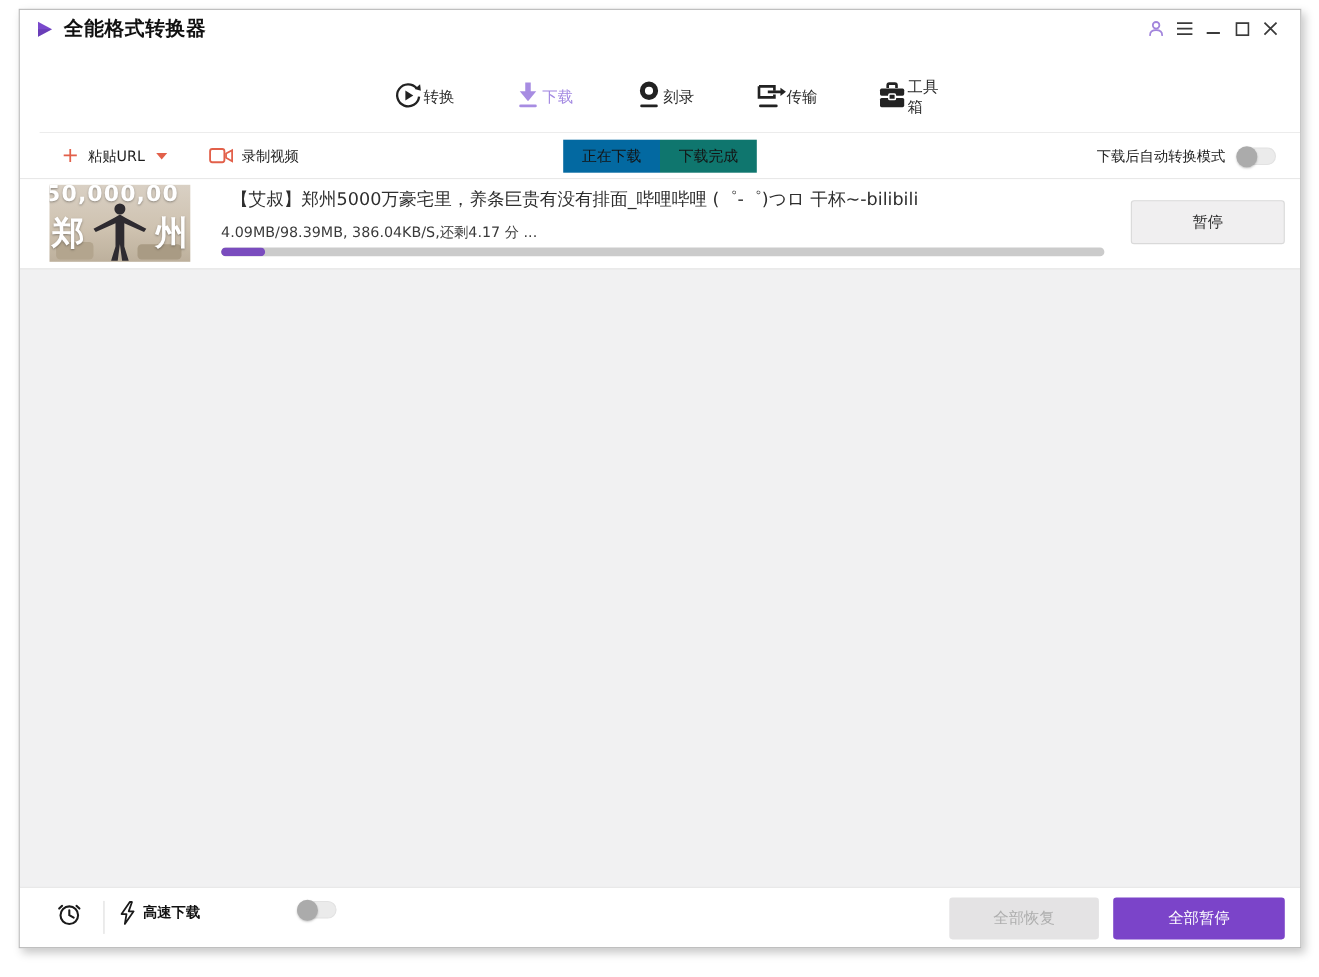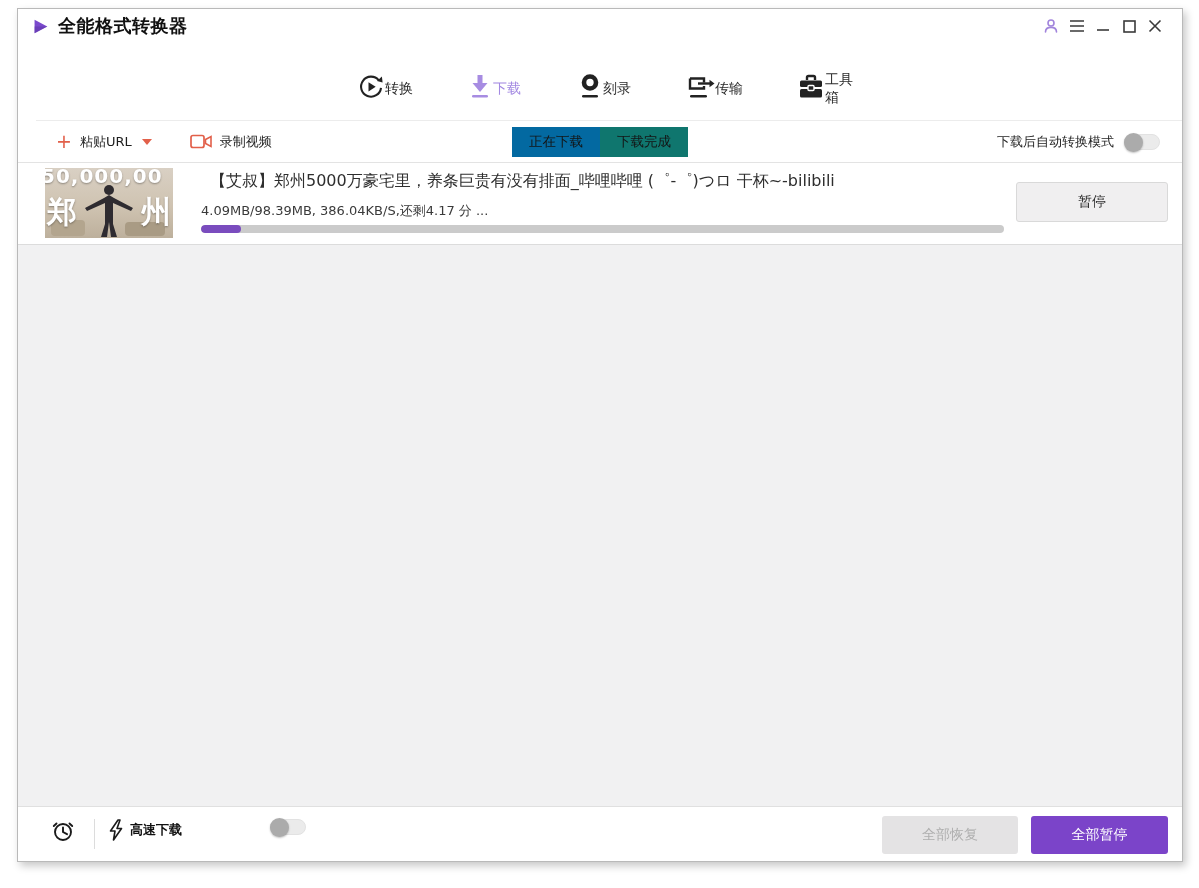--- a/index.html
+++ b/index.html
@@ -45,34 +45,34 @@
   .thumb .ov-right { position:absolute; right:2px; top:24px; font-size:30px; font-weight:bold; color:#fff; text-shadow:0 1px 2px rgba(0,0,0,0.35); }
   .thumb .furn1 { position:absolute; left:6px; bottom:2px; width:34px; height:16px; border-radius:4px; background:#b3a58e; }
   .thumb .furn2 { position:absolute; right:8px; bottom:2px; width:40px; height:14px; border-radius:4px; background:#a99b84; }
   .thumb svg.person { position:absolute; left:50%; top:16px; transform:translateX(-50%); }
   .dl-main { position:absolute; left:183px; top:8px; right:380px; }
   .dl-title-line { display:flex; align-items:center; gap:9px; }
   .dl-title { font-size:16px; color:#2e2e2e; white-space:nowrap; }
   .dl-stats { margin-top:10px; font-size:13px; color:#3a3a3a; }
   .progress { position:absolute; left:183px; top:62px; width:803px; height:8px; background:#cbcbcb; border-radius:4px; overflow:hidden; }
   .progress .fill { height:100%; background:#7a4cbe; border-radius:4px; width:5%; }
-  .pause-btn { position:absolute; right:14px; top:19px; width:152px; height:40px; background:#f0eff0; border:1px solid #d9d9d9; border-radius:3px; font-size:14px; color:#2e2e2e; display:flex; align-items:center; justify-content:center; cursor:pointer; }
+  .pause-btn { position:absolute; right:14px; top:19px; width:140px; height:40px; background:#f0eff0; border:1px solid #d9d9d9; border-radius:3px; font-size:14px; color:#2e2e2e; display:flex; align-items:center; justify-content:center; cursor:pointer; }
   
   .list-area { flex:1; background:#f1f1f2; }
   
   .footer { height:55px; background:#fff; border-top:1px solid #e0e0e0; display:flex; align-items:center; flex:0 0 auto; position:relative; }
   .f-left { display:flex; align-items:flex-start; padding-left:28px; gap:0; }
   .f-icon-btn { width:34px; display:flex; justify-content:center; cursor:pointer; }
   .f-divider { width:1px; height:30px; background:#dcdcdc; margin:0 14px; }
   .speed-group { display:flex; align-items:center; gap:7px; }
   .speed-label { font-size:13px; color:#111; font-weight:bold; }
   .speed-toggle { margin-left:88px; }
   .f-right { position:absolute; right:14px; top:0; height:55px; display:flex; align-items:center; gap:13px; }
   .btn-resume { width:136px; height:38px; background:#e4e3e4; border:none; border-radius:3px; font-size:14px; color:#aeaeae; display:flex; align-items:center; justify-content:center; cursor:default; }
-  .btn-pause-all { width:137px; height:38px; background:#7b44c9; border:none; border-radius:3px; font-size:14px; color:#fff; display:flex; align-items:center; justify-content:center; cursor:pointer; }
+  .btn-pause-all { width:156px; height:38px; background:#7b44c9; border:none; border-radius:3px; font-size:14px; color:#fff; display:flex; align-items:center; justify-content:center; cursor:pointer; }
 </style>
 </head>
 <body>
 
 <div class="window">
 
   <div class="titlebar">
     <svg class="logo" viewBox="0 0 20 20">
       <polygon points="3,2 18,10 3,18" fill="#7a49cc"></polygon>
       <polygon points="3,10 18,10 3,18" fill="#5d34a8" opacity="0.55"></polygon>

